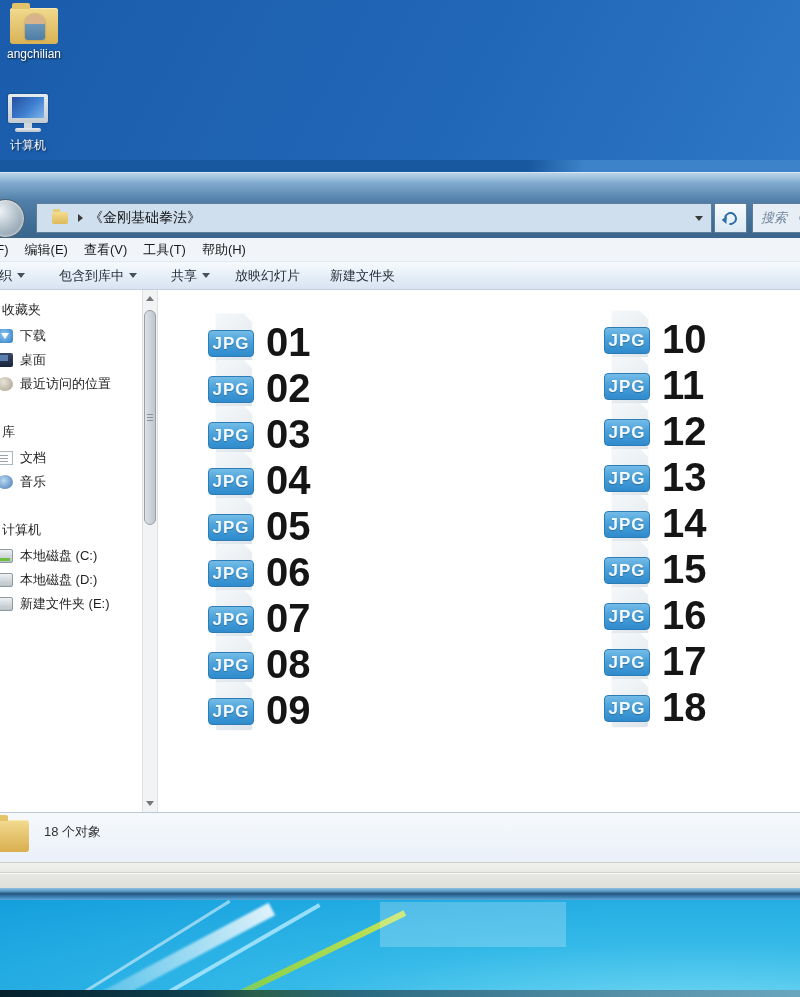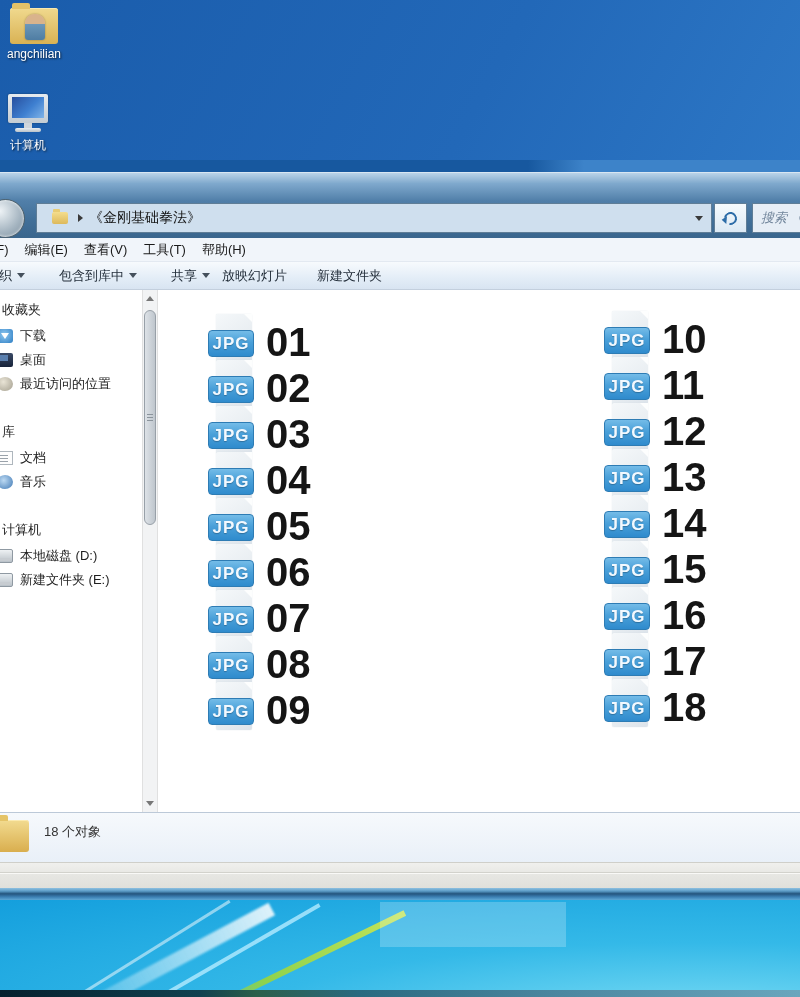--- a/index.html
+++ b/index.html
@@ -190,21 +190,21 @@
           <span class="tri-down"></span>
         </span>
         <span class="tool-item" style="margin-left: 34px;">
           <span>包含到库中</span>
           <span class="tri-down"></span>
         </span>
         <span class="tool-item" style="margin-left: 34px;">
           <span>共享</span>
           <span class="tri-down"></span>
         </span>
-        <span class="tool-item" style="margin-left: 12px; text-align: right;">
+        <span class="tool-item" style="margin-left: 25px; text-align: right;">
           <span>放映幻灯片</span>
         </span>
         <span class="tool-item" style="margin-left: 30px;">
           <span>新建文件夹</span>
         </span>
       </div>
 
     <div class="body-pane">
       <div class="sidebar" id="sidebar">
           <div class="side-header">收藏夹</div>
@@ -225,20 +225,24 @@
           <div class="side-row">
             <span class="side-ico documents-icon"></span>
             <span>文档</span>
           </div>
           <div class="side-row">
             <span class="side-ico music-icon"></span>
             <span>音乐</span>
           </div>
           <div class="group-gap"></div>
           <div class="side-header">计算机</div>
+          <div class="side-row">
+            <span class="side-ico drive-c-icon"></span>
+            <span>本地磁盘 (C:)</span>
+          </div>
           <div class="side-row">
             <span class="side-ico drive-icon"></span>
             <span>本地磁盘 (D:)</span>
           </div>
           <div class="side-row">
             <span class="side-ico drive-icon"></span>
             <span>新建文件夹 (E:)</span>
           </div>
         </div>
       <div class="scrollbar">

